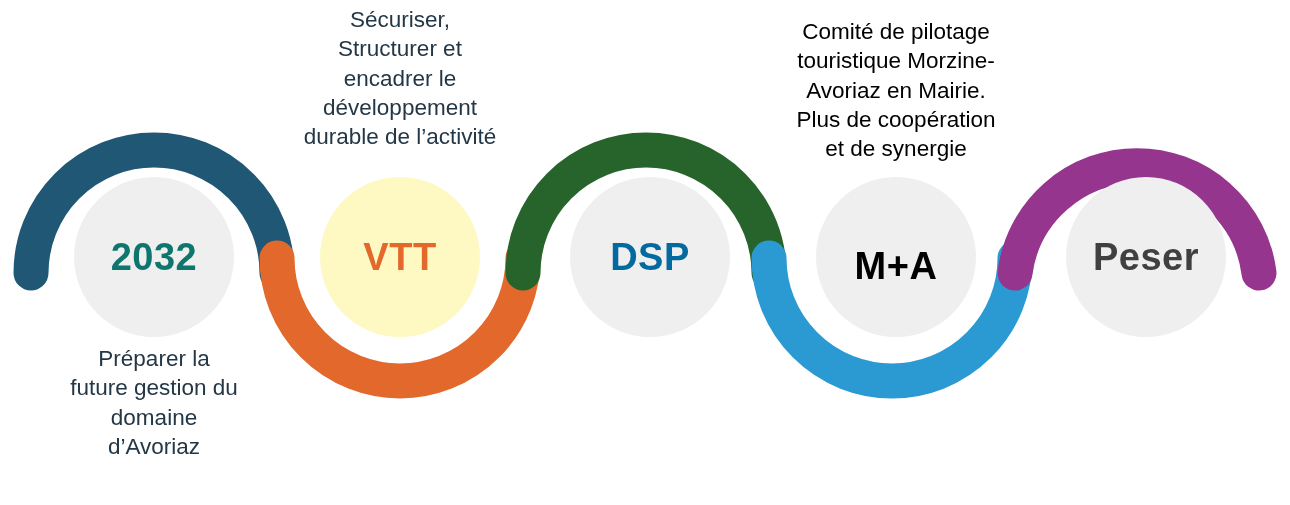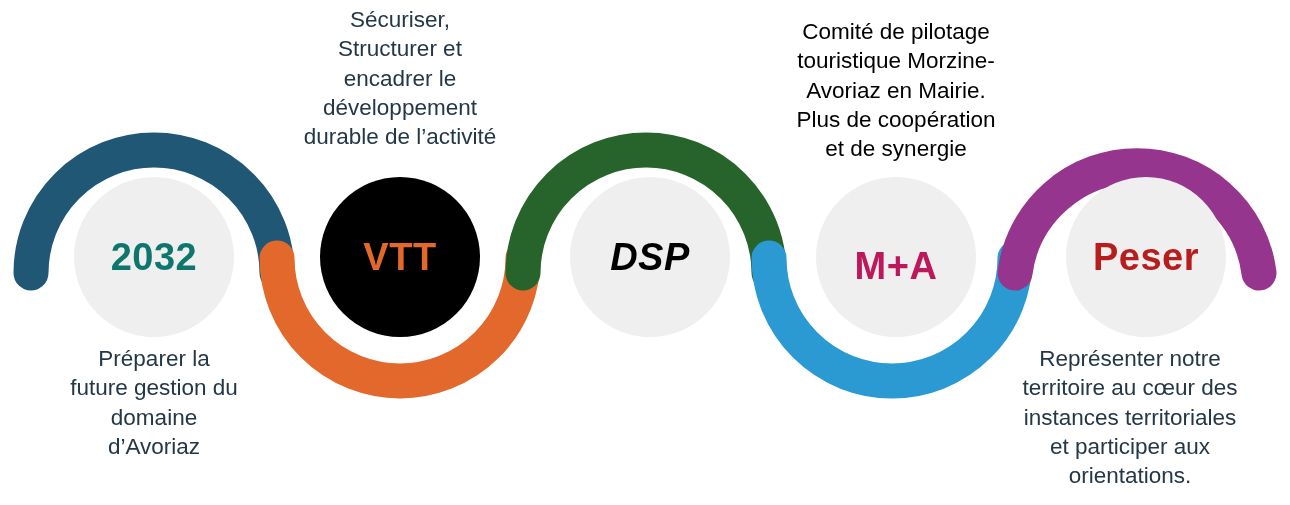--- a/index.html
+++ b/index.html
@@ -61,44 +61,39 @@
   </svg>
 
   <div class="node" style="left: 154px; top: 257px; background: rgb(239, 239, 239);">
     <span class="node-label" style="color: #0f766e;">2032</span>
   </div>
   <div class="caption below" style="left: 154px; width: 250px; color: rgb(36, 55, 70);">Préparer la
 future gestion du
 domaine
 d’Avoriaz</div>
 
-  <div class="node" style="left: 400px; top: 257px; background: #000000;">
+  <div class="node" style="left: 400px; top: 257px; background: #fef9c3;">
     <span class="node-label" style="color: rgb(226, 104, 44);">VTT</span>
   </div>
   <div class="caption" style="left: 400px; top: 5px; width: 266px; color: rgb(36, 55, 70); text-align: center;">Sécuriser,
 Structurer et
 encadrer le
 développement
 durable de l’activité</div>
 
   <div class="node" style="left: 650px; top: 257px; background: rgb(239, 239, 239);">
-    <span class="node-label" style="color: #000000; font-style: italic;">DSP</span>
+    <span class="node-label" style="color: #0369a1;">DSP</span>
   </div>
 
   <div class="node" style="left: 896px; top: 257px; background: rgb(239, 239, 239);">
-    <span class="node-label" style="color: #be185d; margin-top: 17px;">M+A</span>
+    <span class="node-label" style="color: #000000; margin-top: 17px;">M+A</span>
   </div>
   <div class="caption" style="left: 896px; top: 17px; width: 272px; color: #000000;">Comité de pilotage
 touristique Morzine-
 Avoriaz en Mairie.
 Plus de coopération
 et de synergie</div>
 
   <div class="node" style="left: 1146px; top: 257px; background: rgb(239, 239, 239);">
-    <span class="node-label" style="color: #b91c1c;">Peser</span>
+    <span class="node-label" style="color: #404040;">Peser</span>
   </div>
-  <div class="caption below" style="left: 1130px; width: 290px; color: rgb(36, 55, 70);">Représenter notre
-territoire au cœur des
-instances territoriales
-et participer aux
-orientations.</div>
 
 </div>
 
 </body></html>

